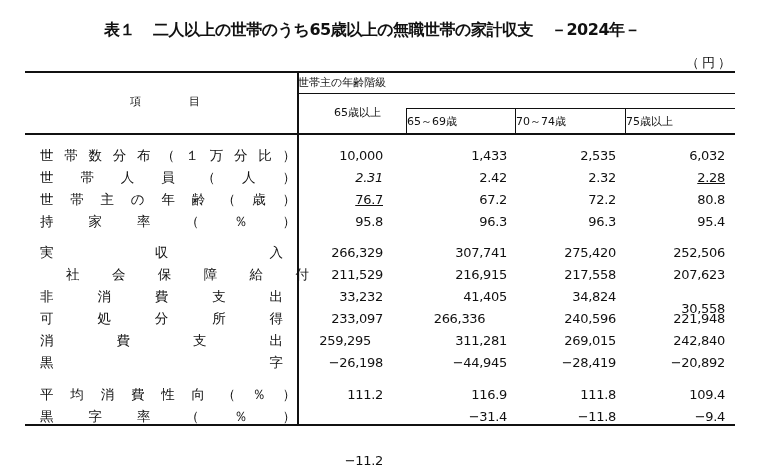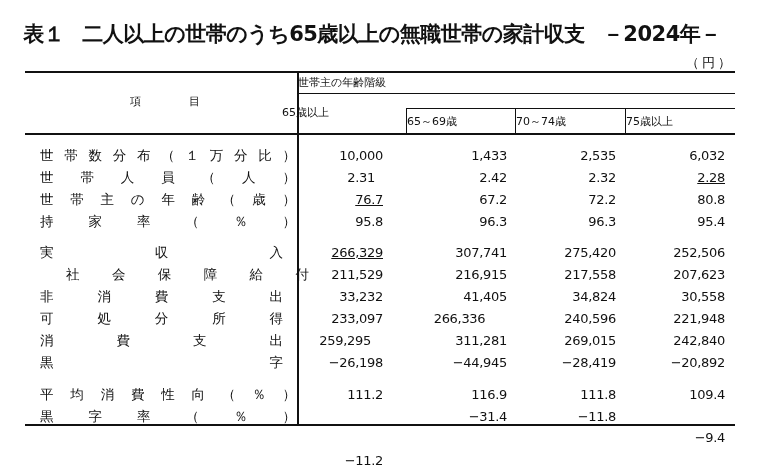--- a/index.html
+++ b/index.html
@@ -1,19 +1,19 @@
 <!DOCTYPE html>
 <html><head>
 <meta charset="utf-8">
 <style>
   html, body { margin:0; padding:0; background:#ffffff; }
   body { width:764px; height:470px; position:relative; overflow:hidden;
          font-family:"DejaVu Sans","Liberation Sans",sans-serif; color:#111; }
   .title { position:absolute; top:20px; left:0; width:744px; text-align:center;
-           font-size:21px; font-weight:bold; letter-spacing:-0.5px; }
+           font-size:16px; font-weight:bold; letter-spacing:-0.5px; }
   .title .gap { display:inline-block; width:18px; }
   .unit { position:absolute; top:54px; left:686px; font-size:13px; letter-spacing:3px; }
   .hline { position:absolute; background:#111; }
   .vline { position:absolute; background:#111; }
   .hdr { position:absolute; font-size:11px; text-align:left; }
   .lbl { position:absolute; left:40px; width:256px; height:22px; font-size:13.5px;
          display:flex; justify-content:space-between; align-items:center; }
   .lbl.indent { left:66px; width:214px; }
   .lbl.short { width:243px; }
   .lbl span { display:inline-block; }
@@ -36,21 +36,21 @@
 <div class="vline" style="left:297px;top:71px;width:2px;height:355px;"></div>
 <div class="vline" style="left:406px;top:108px;width:1px;height:26px;"></div>
 <div class="vline" style="left:515px;top:108px;width:1px;height:26px;"></div>
 <div class="vline" style="left:625px;top:108px;width:1px;height:26px;"></div>
 
 <div class="hdr" style="left:130px;top:94px;width:70px;display:flex;justify-content:space-between;">
   <span>項</span>
   <span>目</span>
 </div>
 <div class="hdr" style="left:298px;top:75px;width:437px;">世帯主の年齢階級</div>
-<div class="hdr" style="left:282px;top:105px;width:108px;">65歳以上</div>
+<div class="hdr" style="left:298px;top:105px;width:108px;padding-left:36px;">65歳以上</div>
 <div class="hdr" style="left:407px;top:114px;width:108px;">65～69歳</div>
 <div class="hdr" style="left:516px;top:114px;width:109px;">70～74歳</div>
 <div class="hdr" style="left:626px;top:114px;width:109px;">75歳以上</div>
 
 <div id="rows">
     <div class="lbl" style="top: 145px;">
       <span>世</span>
       <span>帯</span>
       <span>数</span>
       <span>分</span>
@@ -68,21 +68,21 @@
     <div class="num" style="top: 145px; left: 630px;">6,032</div>
     <div class="lbl" style="top: 167px;">
       <span>世</span>
       <span>帯</span>
       <span>人</span>
       <span>員</span>
       <span>（</span>
       <span>人</span>
       <span>）</span>
     </div>
-    <div class="num" style="top: 167px; left: 280px;">2.31</div>
+    <div class="num" style="top: 167px; left: 288px; font-style: italic;">2.31</div>
     <div class="num" style="top: 167px; left: 412px;">2.42</div>
     <div class="num" style="top: 167px; left: 521px;">2.32</div>
     <div class="num" style="top: 167px; left: 630px; text-decoration: underline;">2.28</div>
     <div class="lbl" style="top: 189px;">
       <span>世</span>
       <span>帯</span>
       <span>主</span>
       <span>の</span>
       <span>年</span>
       <span>齢</span>
@@ -104,21 +104,21 @@
     </div>
     <div class="num" style="top: 211px; left: 288px;">95.8</div>
     <div class="num" style="top: 211px; left: 412px;">96.3</div>
     <div class="num" style="top: 211px; left: 521px;">96.3</div>
     <div class="num" style="top: 211px; left: 630px;">95.4</div>
     <div class="lbl short" style="top: 242px;">
       <span>実</span>
       <span>収</span>
       <span>入</span>
     </div>
-    <div class="num" style="top: 242px; left: 288px; text-decoration: underline;">266,329</div>
+    <div class="num" style="top: 242px; left: 288px;">266,329</div>
     <div class="num" style="top: 242px; left: 412px;">307,741</div>
     <div class="num" style="top: 242px; left: 521px;">275,420</div>
     <div class="num" style="top: 242px; left: 630px;">252,506</div>
     <div class="lbl indent short" style="top: 264px;">
       <span>社</span>
       <span>会</span>
       <span>保</span>
       <span>障</span>
       <span>給</span>
       <span>付</span>
@@ -130,21 +130,21 @@
     <div class="lbl short" style="top: 286px;">
       <span>非</span>
       <span>消</span>
       <span>費</span>
       <span>支</span>
       <span>出</span>
     </div>
     <div class="num" style="top: 286px; left: 288px;">33,232</div>
     <div class="num" style="top: 286px; left: 412px;">41,405</div>
     <div class="num" style="top: 286px; left: 521px;">34,824</div>
-    <div class="num" style="top: 286px; left: 630px;">30,558</div>
+    <div class="num" style="top: 298px; left: 630px;">30,558</div>
     <div class="lbl short" style="top: 308px;">
       <span>可</span>
       <span>処</span>
       <span>分</span>
       <span>所</span>
       <span>得</span>
     </div>
     <div class="num" style="top: 308px; left: 288px;">233,097</div>
     <div class="num" style="top: 308px; left: 412px; text-align: center;">266,336</div>
     <div class="num" style="top: 308px; left: 521px;">240,596</div>
@@ -186,14 +186,14 @@
       <span>黒</span>
       <span>字</span>
       <span>率</span>
       <span>（</span>
       <span>％</span>
       <span>）</span>
     </div>
     <div class="num" style="top: 406px; left: 288px; margin-top: 44px;">−11.2</div>
     <div class="num" style="top: 406px; left: 412px;">−31.4</div>
     <div class="num" style="top: 406px; left: 521px;">−11.8</div>
-    <div class="num" style="top: 406px; left: 630px; margin-top: 21px;">−9.4</div>
+    <div class="num" style="top: 406px; left: 630px;">−9.4</div>
   </div>
 
 </body></html>

